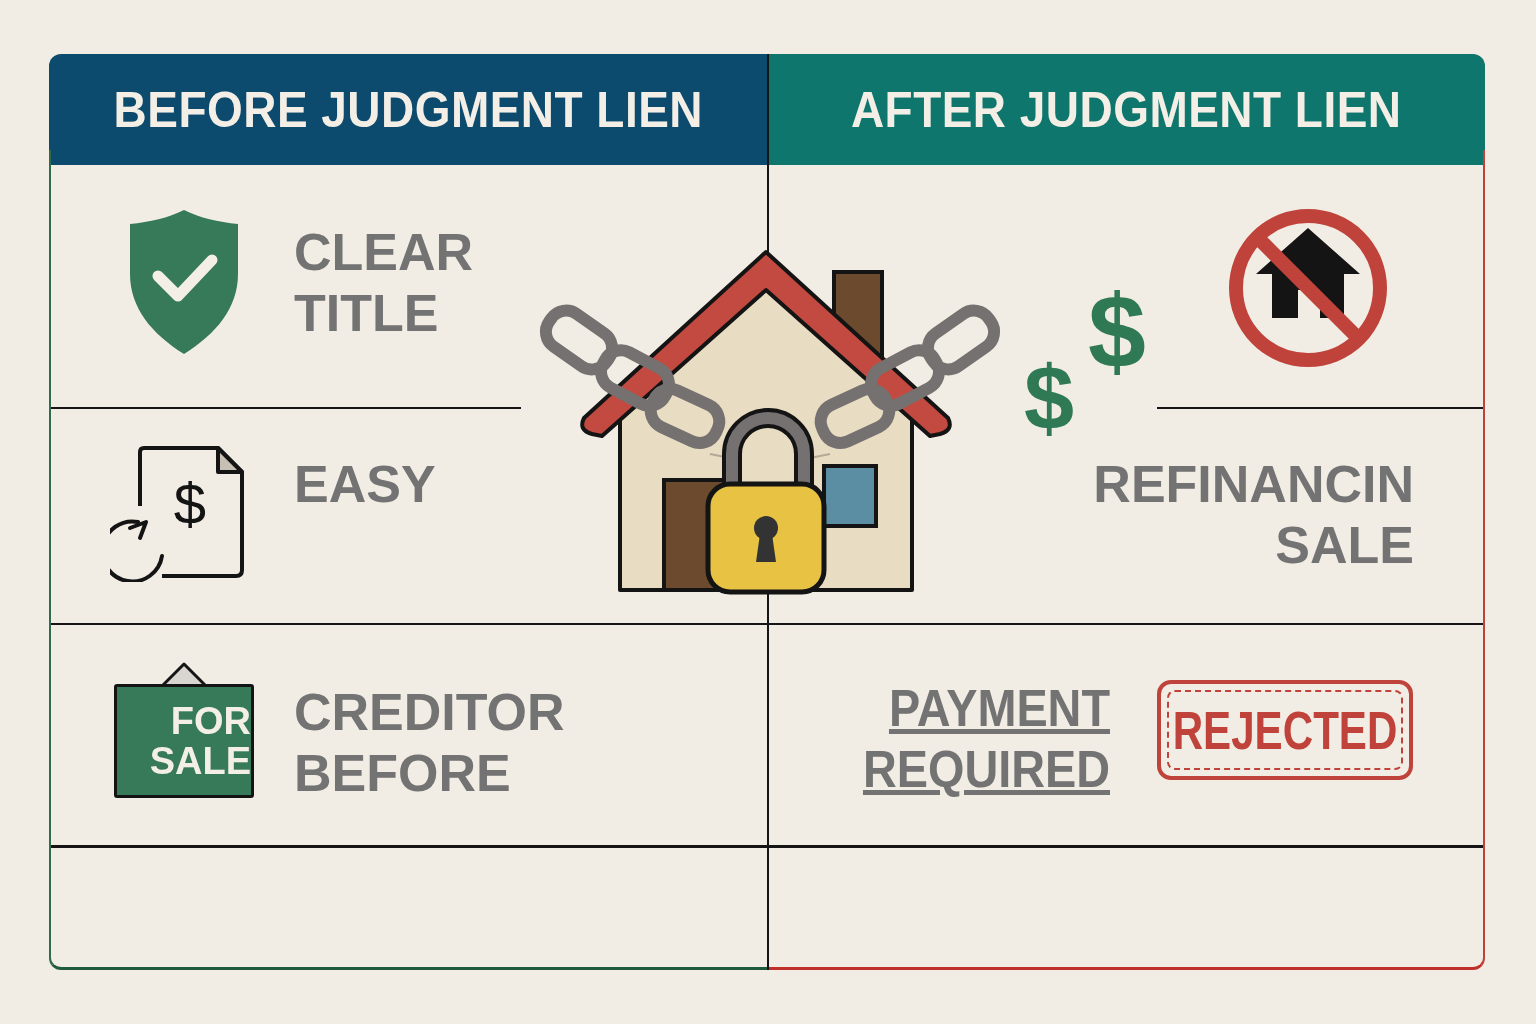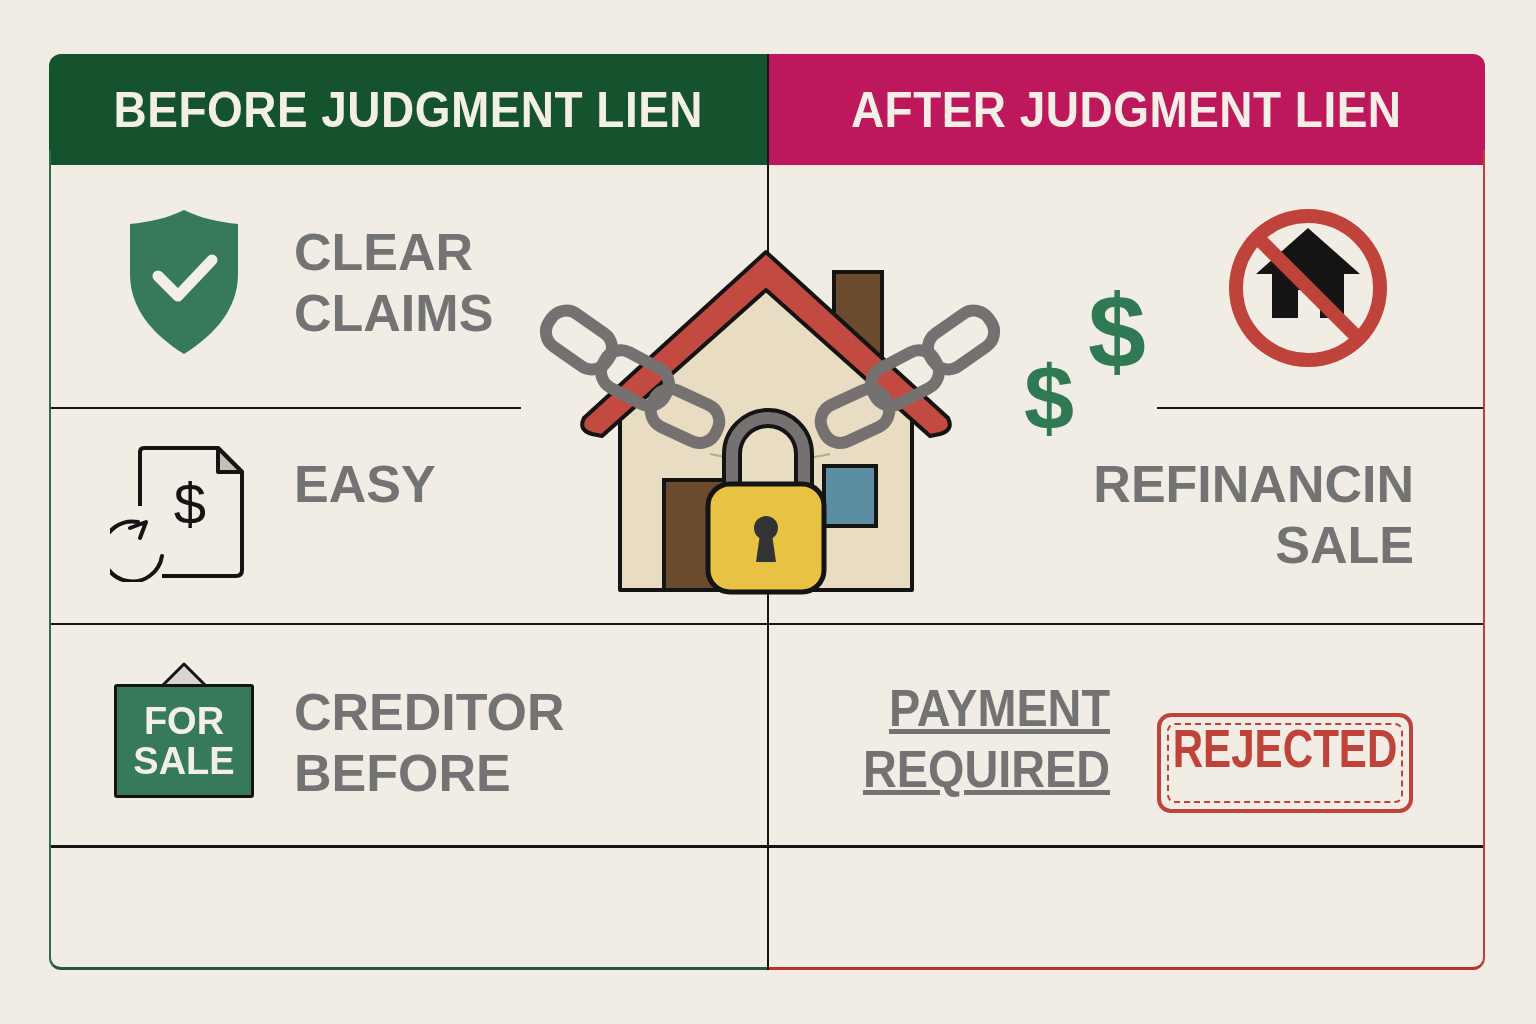--- a/index.html
+++ b/index.html
@@ -22,52 +22,52 @@
   .frame-right-border {
     position: absolute; left: 768px; top: 150px; width: 717px; height: 820px;
     border-right: 2px solid #c0403a; border-bottom: 3px solid #c0302a;
     border-bottom-right-radius: 12px; box-sizing: border-box; pointer-events: none;
   }
   .header {
     position: absolute; top: 54px; height: 111px;
     display: flex; align-items: center; justify-content: center;
     color: #f4efe6; font-weight: 700; font-size: 50px; letter-spacing: 0.5px;
   }
-  .header.left { left: 49px; width: 719px; background: #14532d; border-top-left-radius: 12px; }
-  .header.right { left: 768px; width: 717px; background: #be185d; border-top-right-radius: 12px; }
+  .header.left { left: 49px; width: 719px; background: #0c4a6e; border-top-left-radius: 12px; }
+  .header.right { left: 768px; width: 717px; background: #0f766e; border-top-right-radius: 12px; }
   .header span { font-family: "Liberation Sans", sans-serif; font-stretch: condensed; transform: scaleX(0.92); display: inline-block; }
   .vline { position: absolute; left: 767px; top: 54px; width: 2px; height: 916px; background: #151515; }
   .hline { position: absolute; height: 2px; background: #151515; }
   .hline.thick { height: 3px; }
 
   .label {
     position: absolute; color: #737373; font-weight: 700; font-size: 52px; line-height: 61px;
   }
   .label .line { display: block; transform-origin: left center; }
   .label.right-align { text-align: right; }
   .label.right-align .line { transform-origin: right center; }
 
   .icon { position: absolute; }
   .stamp {
     position: absolute; left: 1157px; top: 680px; width: 256px; height: 100px;
     border: 4px solid #c0433b; border-radius: 14px; box-sizing: border-box;
-    display: flex; justify-content: center; margin-top: 33px;
+    display: flex; align-items: center; justify-content: center;
   }
   .stamp-inner {
     position: absolute; left: 6px; top: 6px; right: 6px; bottom: 6px;
     border: 2px dashed #c0433b; border-radius: 8px;
   }
   .stamp-text {
     color: #c0433b; font-weight: 700; font-size: 54px; letter-spacing: 0px;
     transform: scaleX(0.78); display: inline-block;
   }
   .forsale {
     position: absolute; left: 114px; top: 684px; width: 140px; height: 114px;
     background: #367a5a; border: 3px solid #141414; border-radius: 3px; box-sizing: border-box;
-    display: flex; flex-direction: column; align-items: center; justify-content: center;
+    display: flex; flex-direction: column; align-items: flex-end; justify-content: center;
     color: #f4efe6; font-weight: 700; font-size: 38px; line-height: 40px;
   }
   .dollar {
     position: absolute; color: #2f7a55; font-weight: 700;
   }
 </style>
 </head>
 <body>
 
 <div class="frame"></div>
@@ -87,21 +87,21 @@
 <div class="hline" style="left:1157px; top:407px; width:326px;"></div>
 <div class="hline" style="left:51px; top:623px; width:1432px;"></div>
 <div class="hline thick" style="left:51px; top:845px; width:1432px;"></div>
 
 <svg class="icon" style="left:128px; top:208px;" width="112" height="148" viewBox="0 0 112 148">
   <path d="M56 2 C40 10 22 14 2 16 L2 66 C2 100 24 126 56 146 C88 126 110 100 110 66 L110 16 C90 14 72 10 56 2 Z" fill="#367a5a"></path>
   <path d="M30 68 L50 88 L84 52" fill="none" stroke="#f4efe6" stroke-width="11" stroke-linecap="round" stroke-linejoin="round"></path>
 </svg>
 <div class="label" style="left:294px; top:222px;">
   <span class="line">CLEAR</span>
-  <span class="line">CLAIMS</span>
+  <span class="line">TITLE</span>
 </div>
 
 <svg class="icon" style="left:110px; top:442px;" width="140" height="140" viewBox="0 0 140 140">
   <path d="M30 64 L30 10 Q30 6 34 6 L108 6 L132 30 L132 128 Q132 134 126 134 L52 134" fill="none" stroke="#141414" stroke-width="4" stroke-linejoin="round"></path>
   <path d="M108 6 L108 30 L132 30 Z" fill="#c8bfb4" stroke="#141414" stroke-width="4" stroke-linejoin="round"></path>
   <text x="80" y="82" font-family="Liberation Sans, sans-serif" font-size="58" text-anchor="middle" fill="#141414">$</text>
   <path d="M44 76 A30 30 0 1 0 68 110" fill="none" stroke="#141414" stroke-width="4" stroke-linecap="round" transform="translate(-16,4)"></path>
   <path d="M20 86 L36 80 L30 96" fill="none" stroke="#141414" stroke-width="4" stroke-linecap="round" stroke-linejoin="round"></path>
 </svg>
 <div class="label" style="left:294px; top:454px;">

